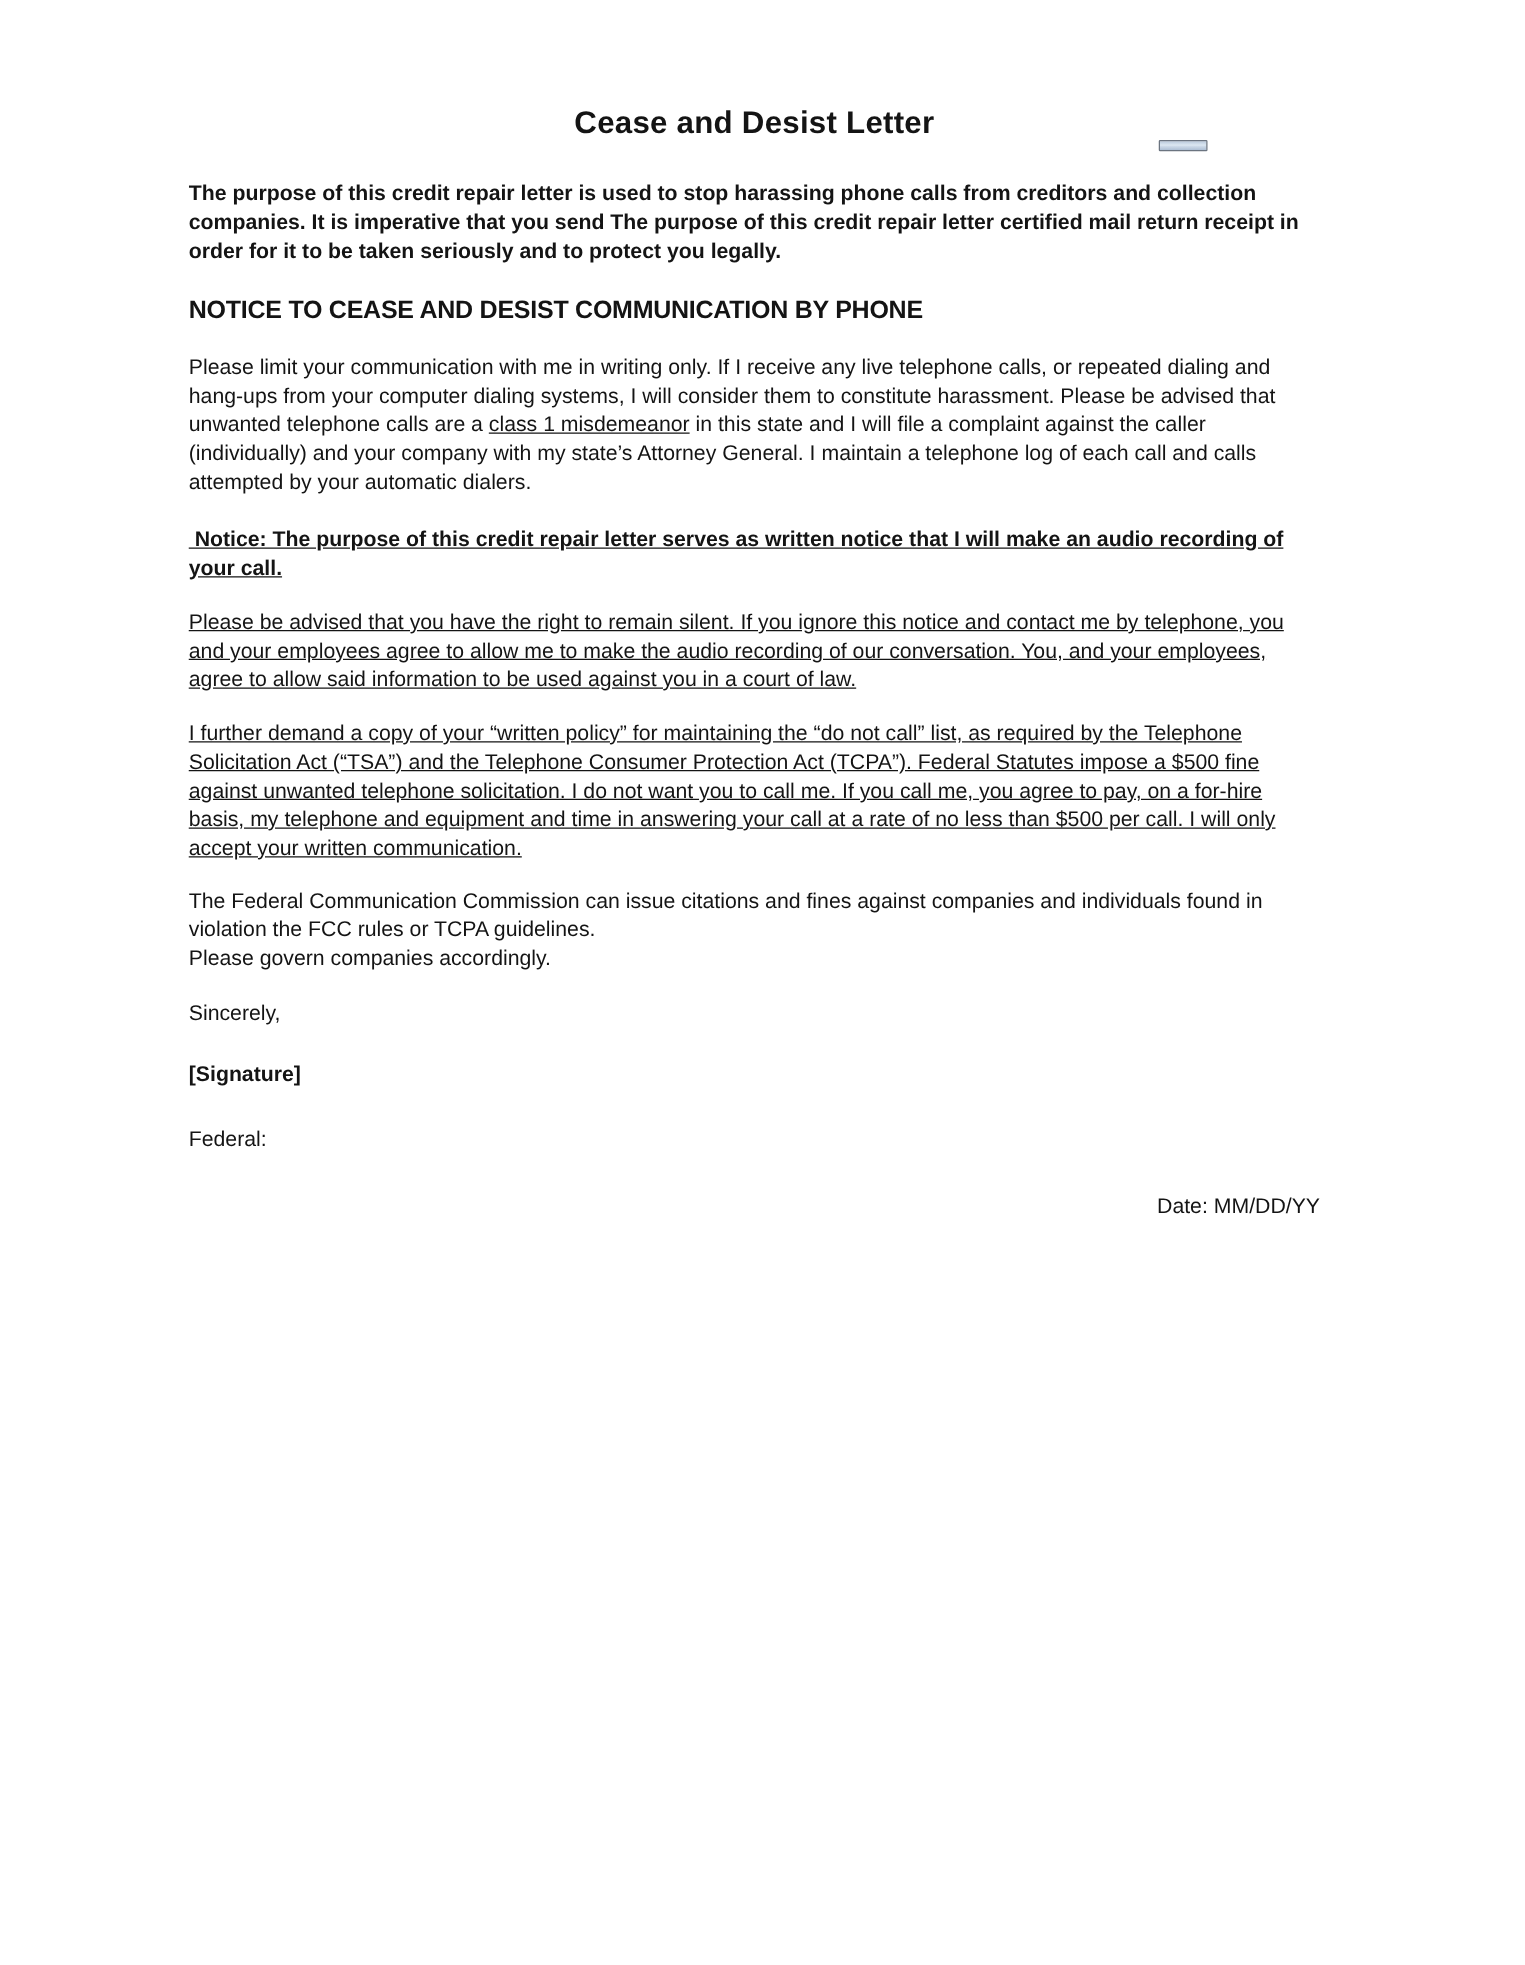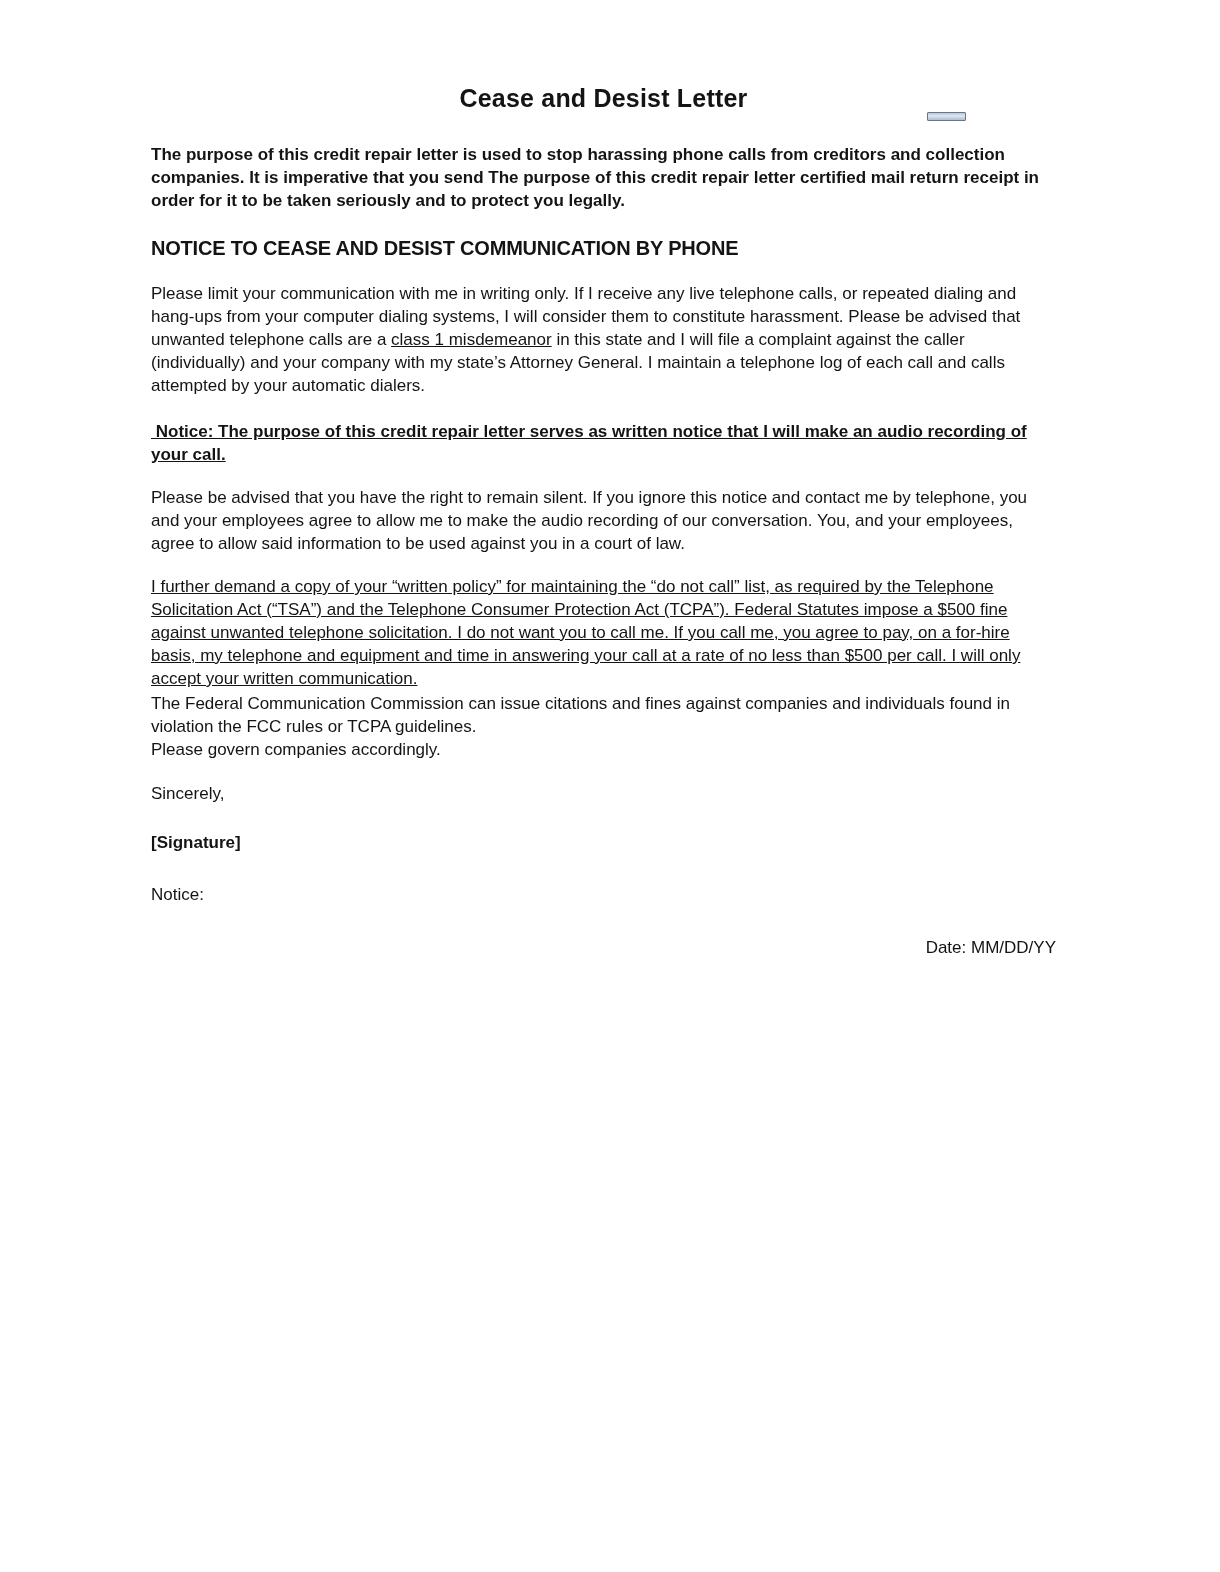--- a/index.html
+++ b/index.html
@@ -51,24 +51,24 @@
     white-space: nowrap;
   }
   .salutation { margin-top: 24px; }
   .para-p1 { margin-top: 22px; }
   .u-inline { text-decoration: underline; }
   .para-notice {
     margin-top: 23px;
     font-weight: 700;
     text-decoration: underline;
   }
-  .para-p2 { margin-top: 20px; }
+  .para-p2 { margin-top: 20px; text-decoration: underline; }
   .para-p3 { margin-top: 20px; text-decoration: underline; }
   .para-p4 { margin-top: 21px; }
-  .para-fcc { margin-top: 2px; }
+  .para-fcc { margin-top: 19px; }
   .closing-sincerely { margin-top: 21px; }
   .closing-signature { margin-top: 26px; font-weight: 700; }
   .closing-address { margin-top: 29px; }
   .closing-date { margin-top: 30px; text-align: right; }
 </style>
 </head>
 <body>
 
 <div class="page">
 
@@ -91,18 +91,18 @@
 
     <p class="para-p3">I further demand a copy of your “written policy” for maintaining the “do not call” list, as required by the Telephone Solicitation Act (“TSA”) and the Telephone Consumer Protection Act (TCPA”). Federal Statutes impose a $500 fine against unwanted telephone solicitation. I do not want you to call me. If you call me, you agree to pay, on a for-hire basis, my telephone and equipment and time in answering your call at a rate of no less than $500 per call. I will only accept your written communication.</p>
 
 
     <p class="para-fcc"><span>The Federal Communication Commission can issue citations and fines against companies and individuals found in violation the FCC rules or TCPA guidelines.</span><br><span>Please govern companies accordingly.</span></p>
 
     <p class="closing-sincerely">Sincerely,</p>
 
     <p class="closing-signature">[Signature]</p>
 
-    <p class="closing-address">Notice:</p>
+    <p class="closing-address">Federal:</p>
 
     <p class="closing-date">Date: MM/DD/YY</p>
 
   </div>
 </div>
 
 </body></html>

